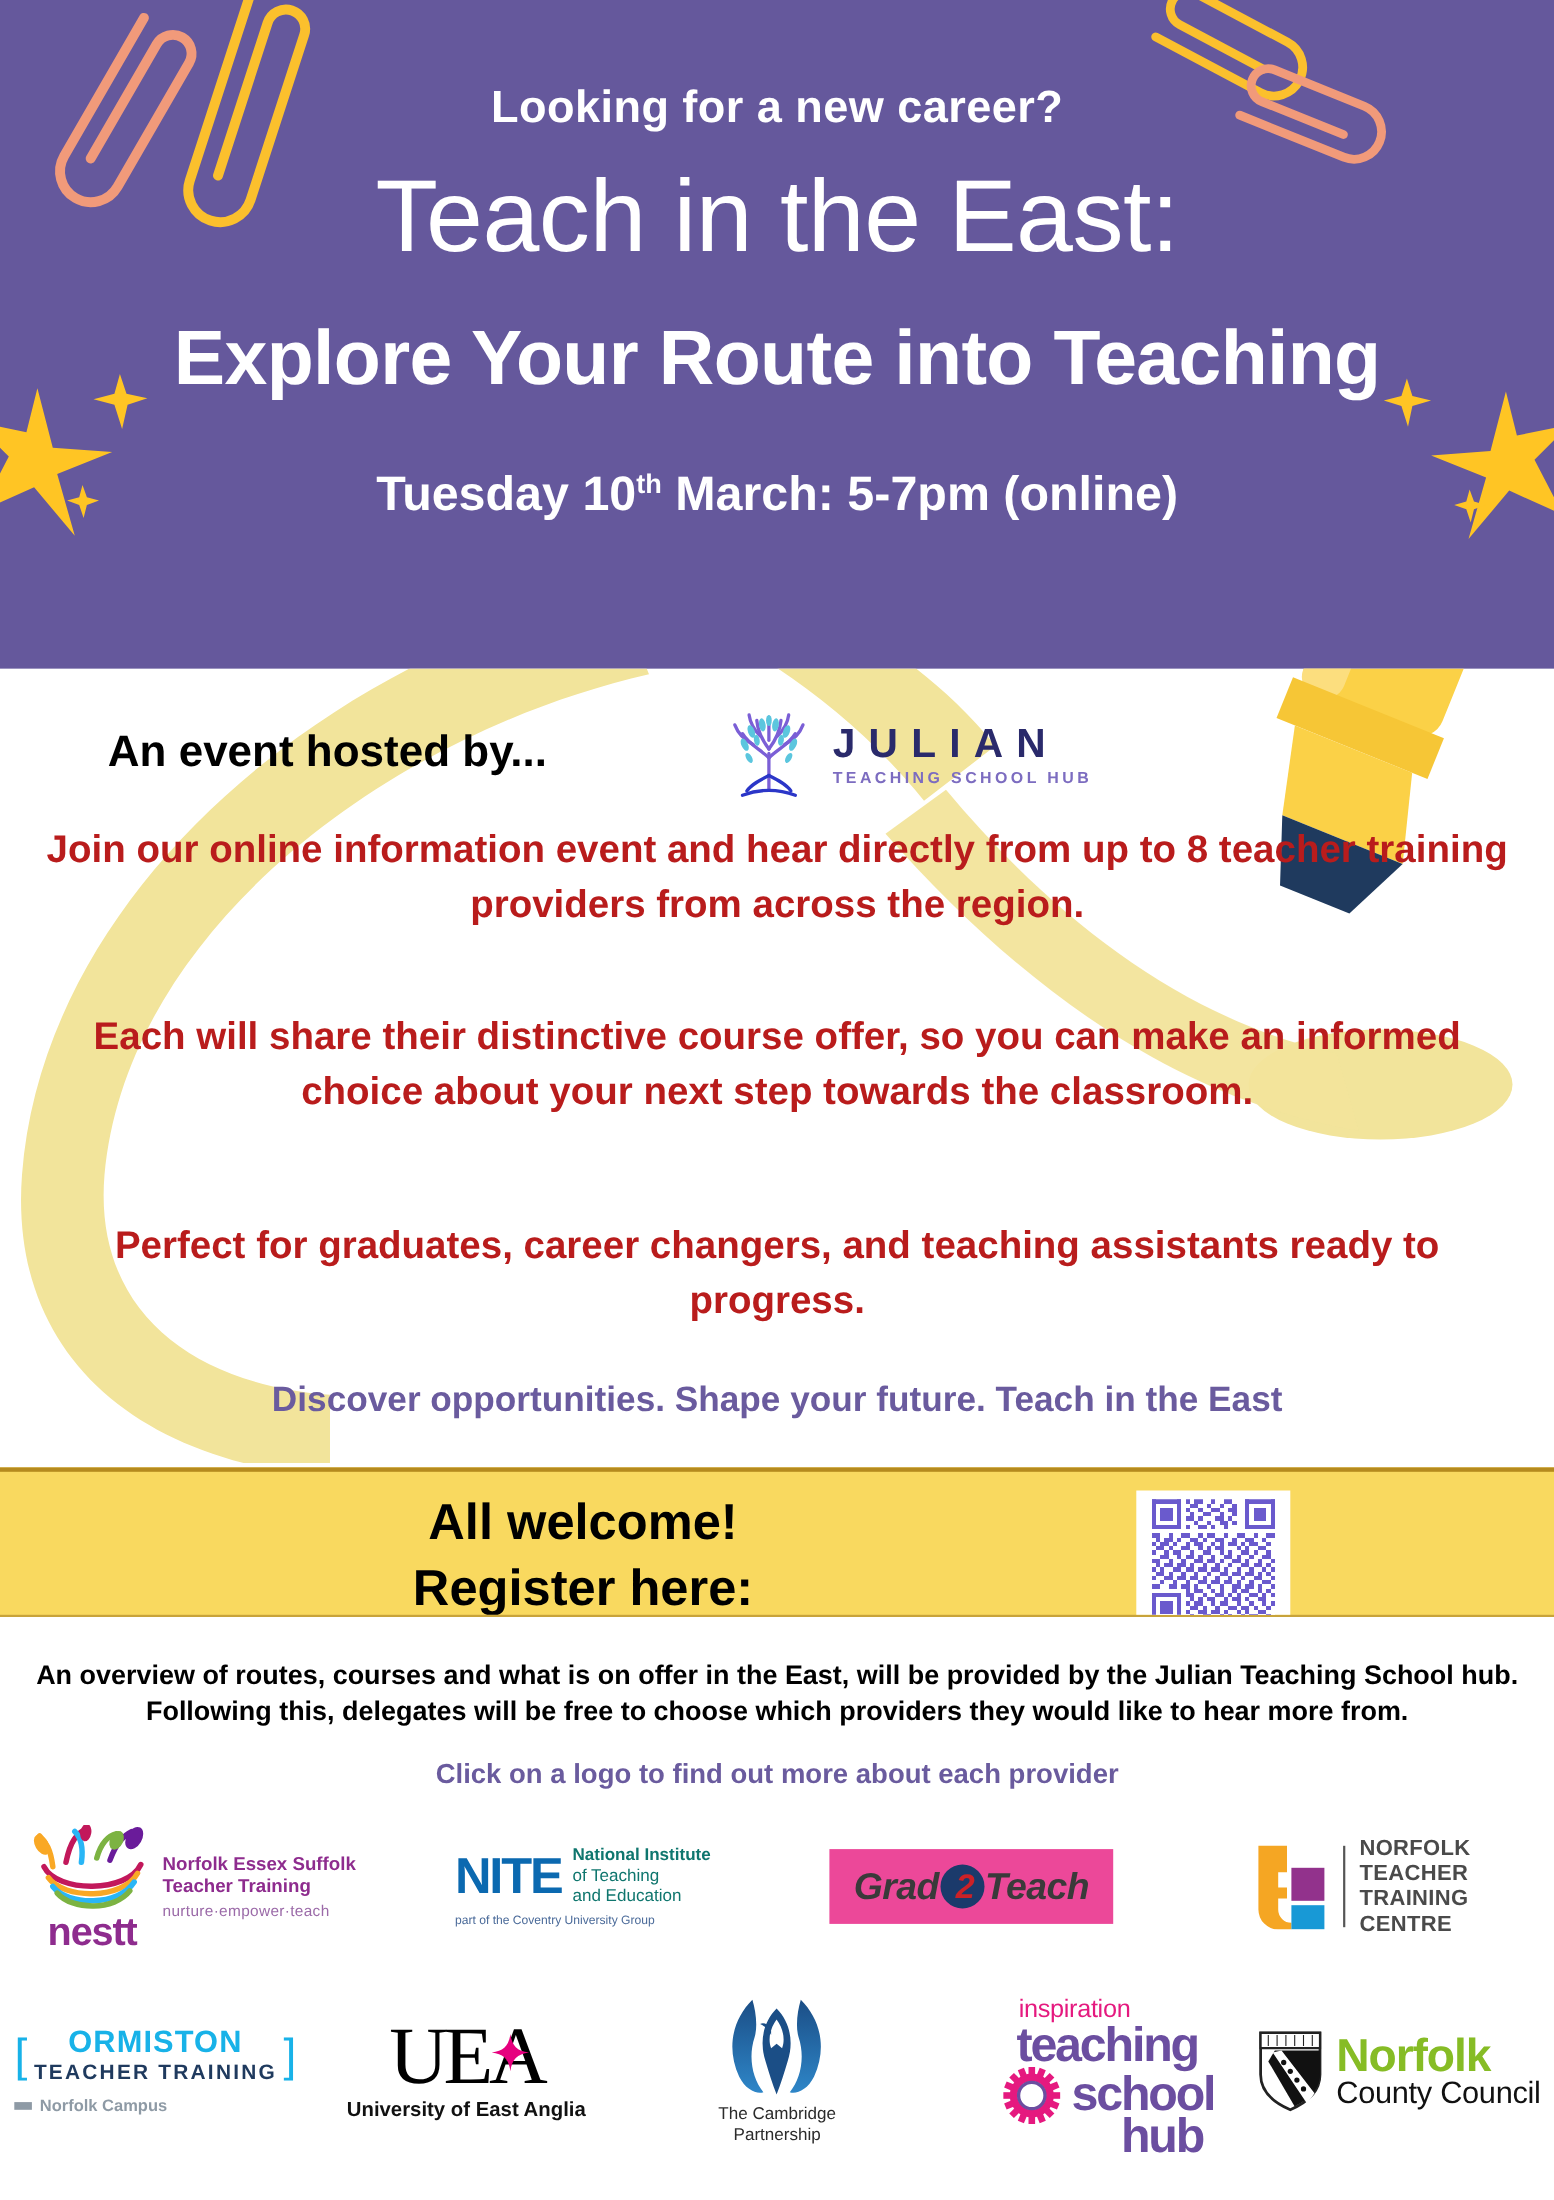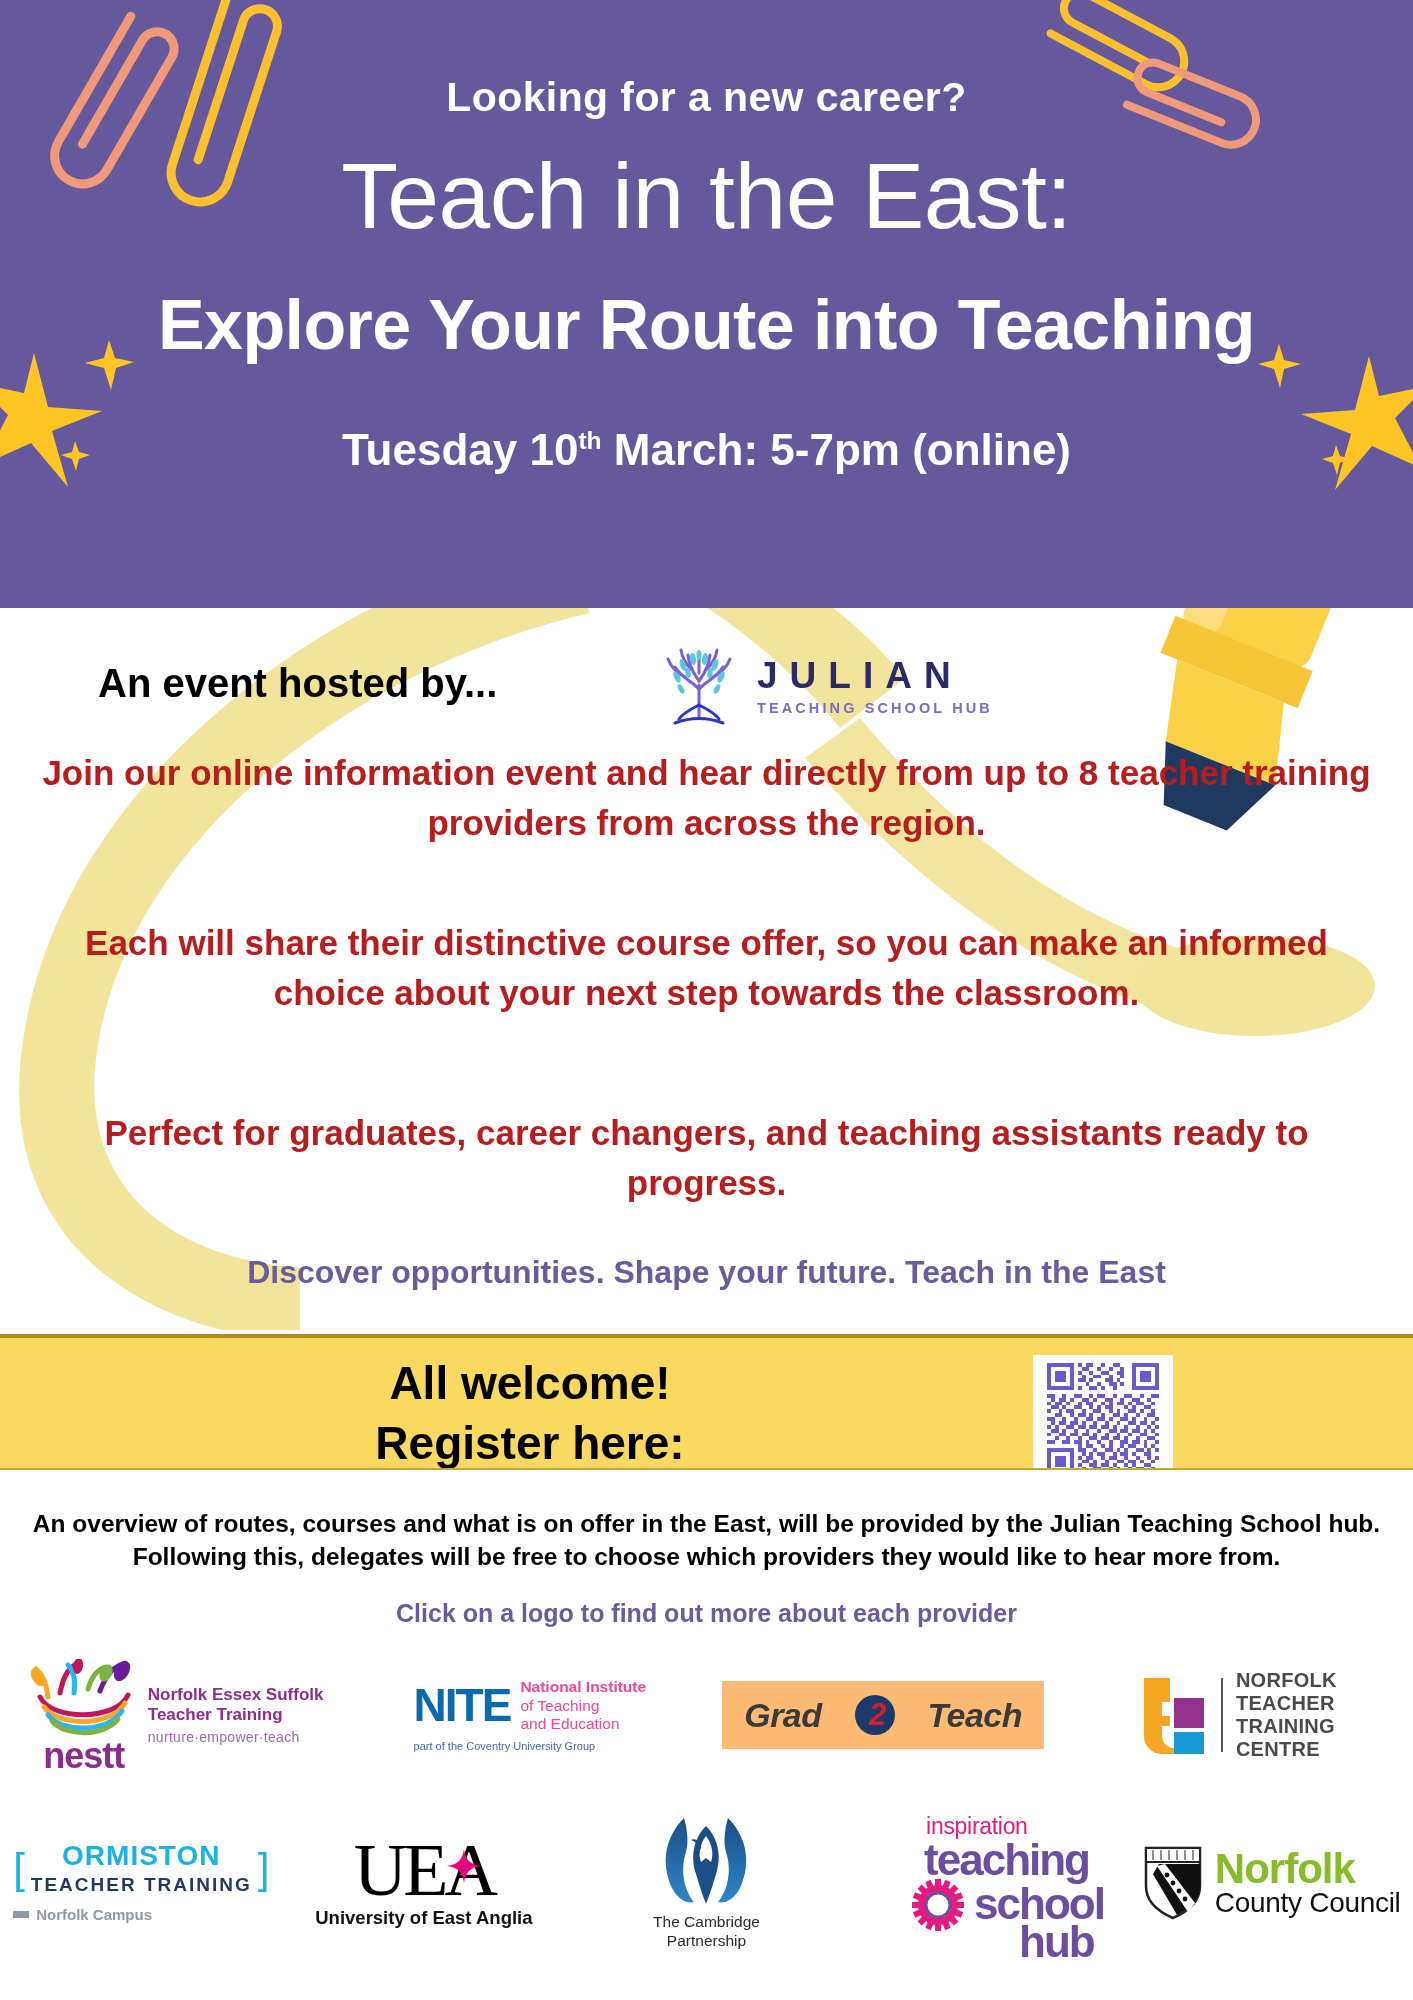--- a/index.html
+++ b/index.html
@@ -131,26 +131,26 @@
   .nestt { display:flex; align-items:center; gap:10px; }
   .nestt-word { font-size:36px; font-weight:800; color:#8E2C8E; letter-spacing:-1px; line-height:.85; }
   .nestt-right { display:flex; flex-direction:column; }
   .nestt-title { font-size:17px; font-weight:800; color:#8E2C8E; line-height:1.12; }
   .nestt-sub { font-size:14px; color:#9B6AA8; margin-top:5px; letter-spacing:.3px; }
 
   
   .nite { display:flex; flex-direction:column; }
   .nite-top { display:flex; align-items:center; gap:10px; }
   .nite-mark { font-size:46px; font-weight:800; color:#0B69B0; letter-spacing:-2px; line-height:.9; }
-  .nite-desc { font-size:15.5px; color:#ec4899; line-height:1.2; }
+  .nite-desc { font-size:15.5px; color:#0f766e; line-height:1.2; }
   .nite-desc b { font-weight:800; }
   .nite-foot { font-size:11px; color:#4a6a99; margin-top:6px; }
 
   
-  .g2t { background:#fdba74; padding:14px 22px; display:flex; align-items:center;gap:32px; }
+  .g2t { background:#ec4899; padding:14px 22px; display:flex; align-items:center; }
   .g2t-txt { font-size:34px; font-style:italic; font-weight:700; color:#3A3A3A; letter-spacing:-.5px; }
   .g2t-circle {
     width:40px; height:40px; border-radius:50%; background:#1B3A6B;
     display:inline-flex; align-items:center; justify-content:center;
     margin:0 1px; position:relative;
   }
   .g2t-two { font-size:31px; font-style:italic; font-weight:800; color:#CC2127; line-height:1; position:relative; left:3px; top:-1px; }
 
   
   .nttc { display:flex; align-items:center; gap:13px; }

